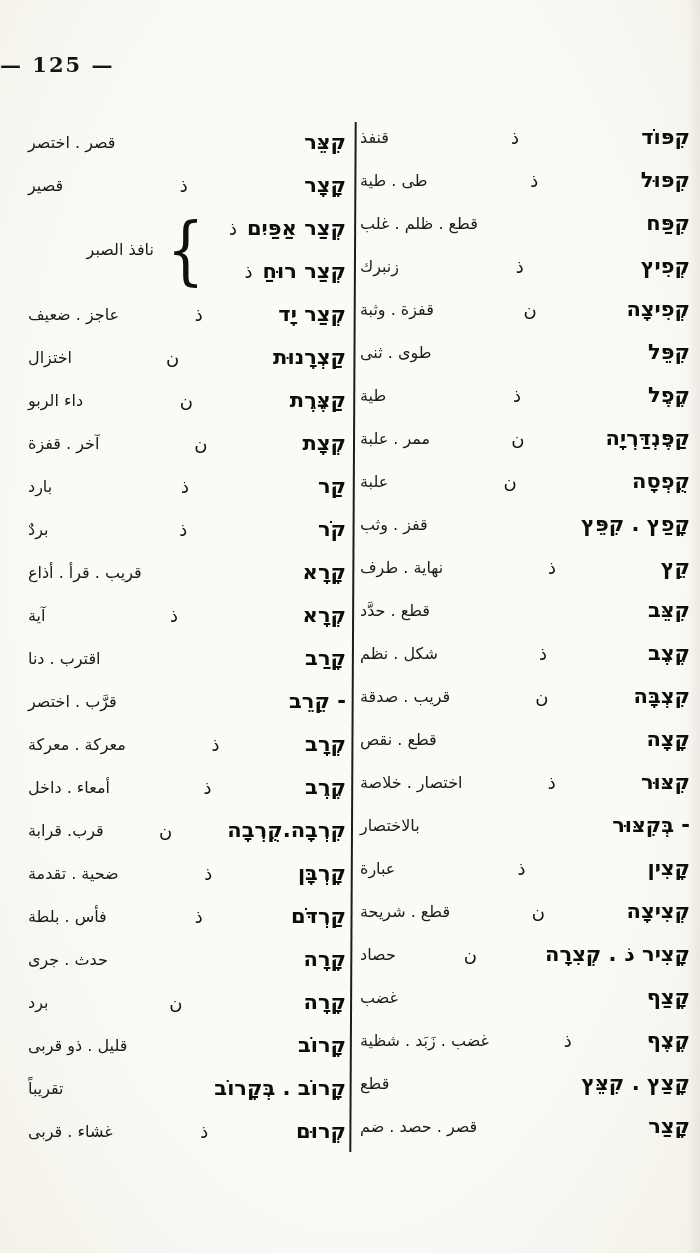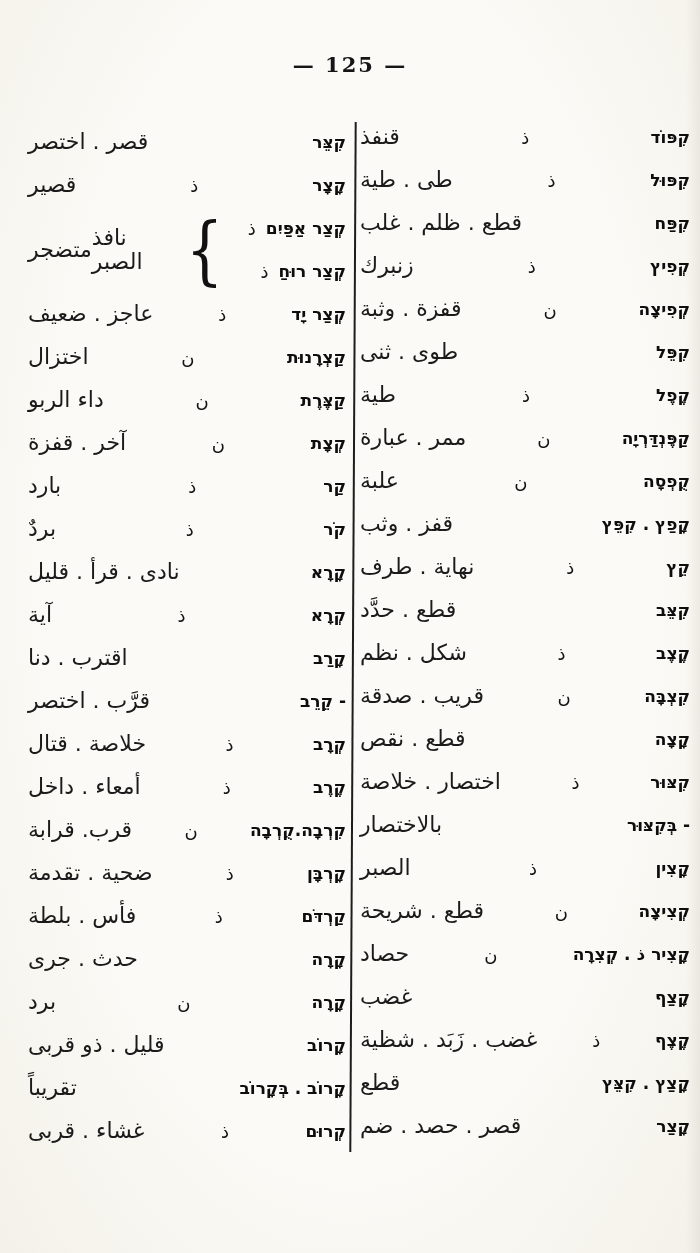--- a/index.html
+++ b/index.html
@@ -8,21 +8,20 @@
     width:700px;height:1253px;
     background:
       linear-gradient(to left, rgba(120,110,90,0.10), rgba(120,110,90,0) 14px),
       radial-gradient(ellipse at 50% 45%, #fbfaf6 60%, #f3f1e9 100%);
     font-family:"DejaVu Sans", sans-serif;
     color:#161616;
     overflow:hidden;
   }
   .header{
     position:absolute;top:52px;left:0;width:100%;
-    text-align:center;
     font-family:"DejaVu Serif", serif;
     font-size:21px;font-weight:bold;
     letter-spacing:2px;
     color:#151515;
   }
   .divider{
     position:absolute;left:352px;top:122px;
     width:2px;height:1030px;
     background:#1d1d1d;
     transform:rotate(0.3deg);
@@ -31,33 +30,33 @@
   .col-right{left:360px;top:116px;width:330px;}
   .col-left{left:28px;top:121px;width:318px;}
   .entry{
     display:flex;direction:rtl;
     align-items:center;
     height:43px;
     white-space:nowrap;
   }
   .hw{
     font-weight:bold;
-    font-size:17px;
+    font-size:21px;
     color:#0d0d0d;
     line-height:1.15;
   }
   .gn{
     flex:1;
     text-align:center;
     font-size:18px;
     min-width:14px;
     color:#141414;
   }
   .df{
-    font-size:22px;
+    font-size:16px;
     color:#1a1a1a;
     line-height:1.1;
   }
   
   .brace-group{
     display:flex;direction:rtl;
     align-items:center;
     height:86px;
   }
   .bg-rows{display:flex;flex-direction:column;}
@@ -118,21 +117,21 @@
         <span class="df">طوى . ثنى</span>
       </div>
       <div class="entry">
         <span class="hw">קֶפֶל</span>
         <span class="gn">ذ</span>
         <span class="df">طية</span>
       </div>
       <div class="entry">
         <span class="hw">קַפֶּנְדַּרְיָה</span>
         <span class="gn">ن</span>
-        <span class="df">ممر . عبارة</span>
+        <span class="df">ممر . علبة</span>
       </div>
       <div class="entry">
         <span class="hw">קֻפְסָה</span>
         <span class="gn">ن</span>
         <span class="df">علبة</span>
       </div>
       <div class="entry">
         <span class="hw">קָפַץ . קִפֵּץ</span>
         <span class="gn"></span>
         <span class="df">قفز . وثب</span>
@@ -168,21 +167,21 @@
         <span class="df">اختصار . خلاصة</span>
       </div>
       <div class="entry">
         <span class="hw">- בְּקִצּוּר</span>
         <span class="gn"></span>
         <span class="df">بالاختصار</span>
       </div>
       <div class="entry">
         <span class="hw">קָצִין</span>
         <span class="gn">ذ</span>
-        <span class="df">الصبر</span>
+        <span class="df">عبارة</span>
       </div>
       <div class="entry">
         <span class="hw">קְצִיצָה</span>
         <span class="gn">ن</span>
         <span class="df">قطع . شريحة</span>
       </div>
       <div class="entry">
         <span class="hw">קָצִיר ذ . קְצִרָה</span>
         <span class="gn">ن</span>
         <span class="df">حصاد</span>
@@ -229,23 +228,20 @@
           <div class="bg-row">
             <span class="hw">קְצַר רוּחַ</span>
             <span class="gn">ذ</span>
           </div>
         </div>
         <span class="brace">{</span>
         <div class="bg-defs">
           <div class="bg-def">
             <span class="df">نافذ الصبر</span>
           </div>
-          <div class="bg-def">
-            <span class="df">متضجر</span>
-          </div>
         </div>
       </div>
       <div class="entry">
         <span class="hw">קְצַר יָד</span>
         <span class="gn">ذ</span>
         <span class="df">عاجز . ضعيف</span>
       </div>
       <div class="entry">
         <span class="hw">קַצְרָנוּת</span>
         <span class="gn">ن</span>
@@ -267,41 +263,41 @@
         <span class="df">بارد</span>
       </div>
       <div class="entry">
         <span class="hw">קֹר</span>
         <span class="gn">ذ</span>
         <span class="df">بردٌ</span>
       </div>
       <div class="entry">
         <span class="hw">קָרָא</span>
         <span class="gn"></span>
-        <span class="df">نادى . قرأ . قليل</span>
+        <span class="df">قريب . قرأ . أذاع</span>
       </div>
       <div class="entry">
         <span class="hw">קְרָא</span>
         <span class="gn">ذ</span>
         <span class="df">آية</span>
       </div>
       <div class="entry">
         <span class="hw">קָרַב</span>
         <span class="gn"></span>
         <span class="df">اقترب . دنا</span>
       </div>
       <div class="entry">
         <span class="hw">- קֵרֵב</span>
         <span class="gn"></span>
         <span class="df">قرَّب . اختصر</span>
       </div>
       <div class="entry">
         <span class="hw">קְרָב</span>
         <span class="gn">ذ</span>
-        <span class="df">خلاصة . قتال</span>
+        <span class="df">معركة . معركة</span>
       </div>
       <div class="entry">
         <span class="hw">קֶרֶב</span>
         <span class="gn">ذ</span>
         <span class="df">أمعاء . داخل</span>
       </div>
       <div class="entry">
         <span class="hw">קִרְבָה.קֻרְבָה</span>
         <span class="gn">ن</span>
         <span class="df">قرب. قرابة</span>

